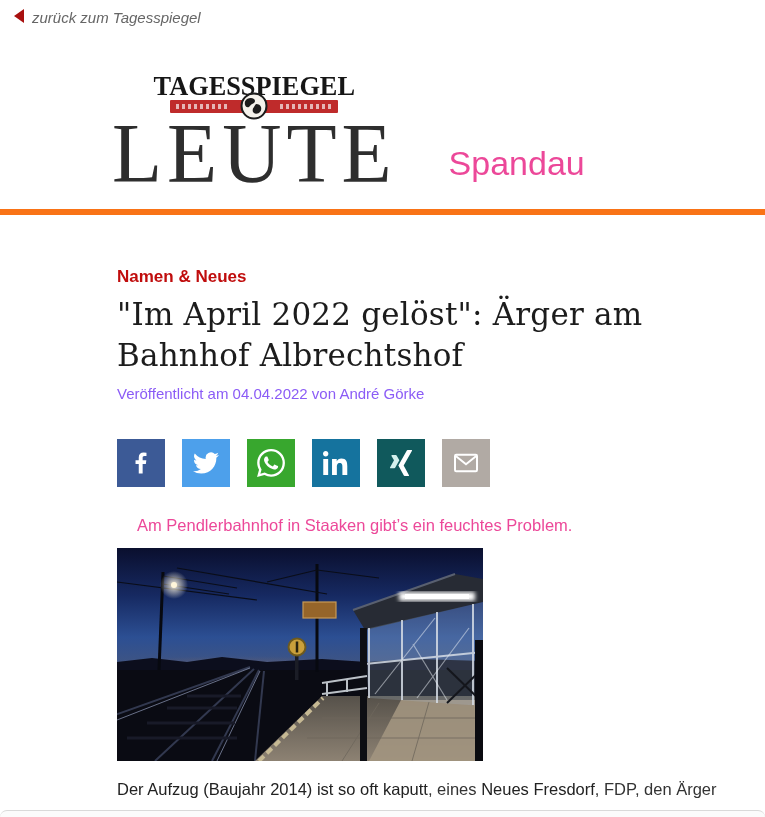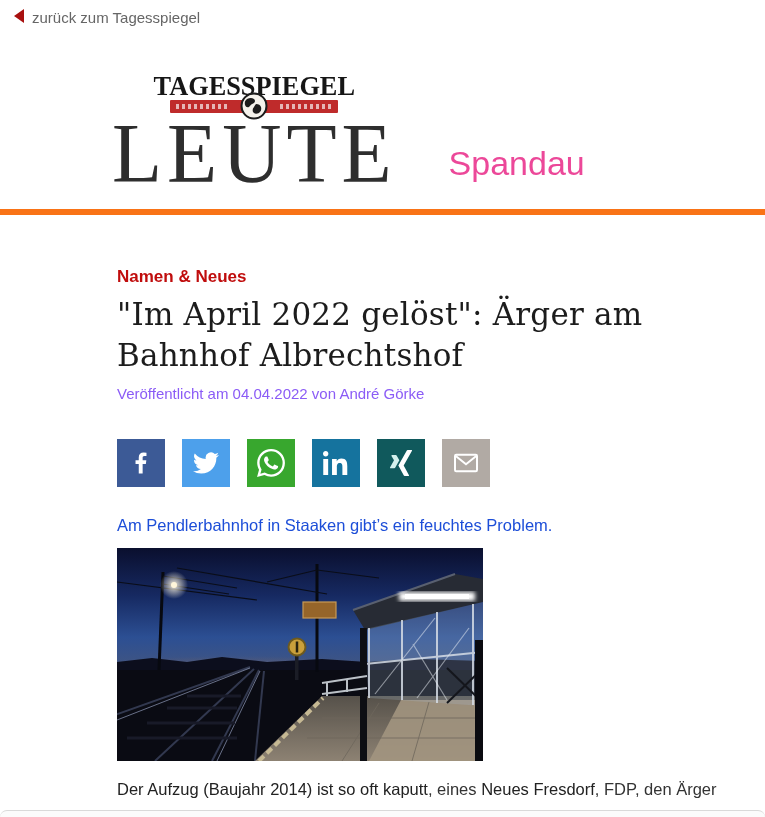--- a/index.html
+++ b/index.html
@@ -3,21 +3,21 @@
 <meta charset="utf-8">
 <style>
   * { margin:0; padding:0; box-sizing:border-box; }
   html,body { background:#fff; }
   .page {
     position:relative; width:765px; height:817px; overflow:hidden;
     background:#fff; font-family:"Liberation Sans", sans-serif; color:#3c3c3c;
   }
   
   .topbar { padding:9px 0 0 14px; }
-  .back-link { display:inline-flex; gap:8px; cursor:pointer; text-decoration:none; }
+  .back-link { display:inline-flex; gap:8px; cursor:pointer; text-decoration:none;font-style:italic; }
   .back-arrow { width:0; height:0; border-top:7px solid transparent; border-bottom:7px solid transparent; border-right:10px solid #a8100f; display:inline-block; }
   .back-label { font-size:15px; color:#666; }
   
   header { position:relative; padding:12px 0 16px 112px; border-bottom:6px solid #f97316; height:188px; display:flex; align-items:flex-end; }
   .brand { display:inline-block; text-align:center; cursor:pointer; }
   .masthead-title { font-family:"Liberation Serif", serif; font-weight:bold; font-size:28px; color:#161616; letter-spacing:0px; transform:scaleX(.94); transform-origin:center; white-space:nowrap; }
   .masthead-banner { position:relative; width:168px; height:13px; background:#bf2b2b; margin:-2px auto 0 auto; border-radius:1px; }
   .masthead-banner::before, .masthead-banner::after {
     content:""; position:absolute; top:4px; height:5px; width:52px;
     background:repeating-linear-gradient(90deg,#efd9d9 0 3px,transparent 3px 6px); opacity:.8;
@@ -30,21 +30,21 @@
   
   main { padding:52px 17px 0 117px; max-width:765px; }
   .kicker { font-size:17px; font-weight:bold; color:#c00d0d; }
   h1.article-title { font-family:"DejaVu Serif","Liberation Serif",serif; font-weight:400; font-size:31px; line-height:1.32; color:#1c1c1c; margin-top:7px; max-width:640px; letter-spacing:.2px; }
   .byline { font-size:15px; color:#8b5cf6; margin-top:9px; }
   
   .share-row { display:flex; gap:17px; margin-top:37px; }
   .share-btn { width:48px; height:48px; display:flex; align-items:center; justify-content:center; cursor:pointer; }
   .share-btn svg { display:block; }
   
-  .intro { font-size:16.5px; color:#1d4ed8; margin-top:29px; }
+  .intro { font-size:16.5px; color:#ec4899; margin-top:29px;margin-left:20px; }
   figure.photo { margin-top:13px; width:366px; height:213px; line-height:0; }
   .body-text { font-size:16.5px; line-height:28.5px; color:#333; margin-top:14px; max-width:634px; }
   .body-text .b { font-weight:normal; color:#222; }
   
   .bottom-bar { position:absolute; left:0; right:0; bottom:0; height:7px; background:#fbfbfb; border-top:1px solid #d9d9d9; border-radius:9px 9px 0 0; }
 </style>
 </head>
 <body>
 
 <div class="page">

